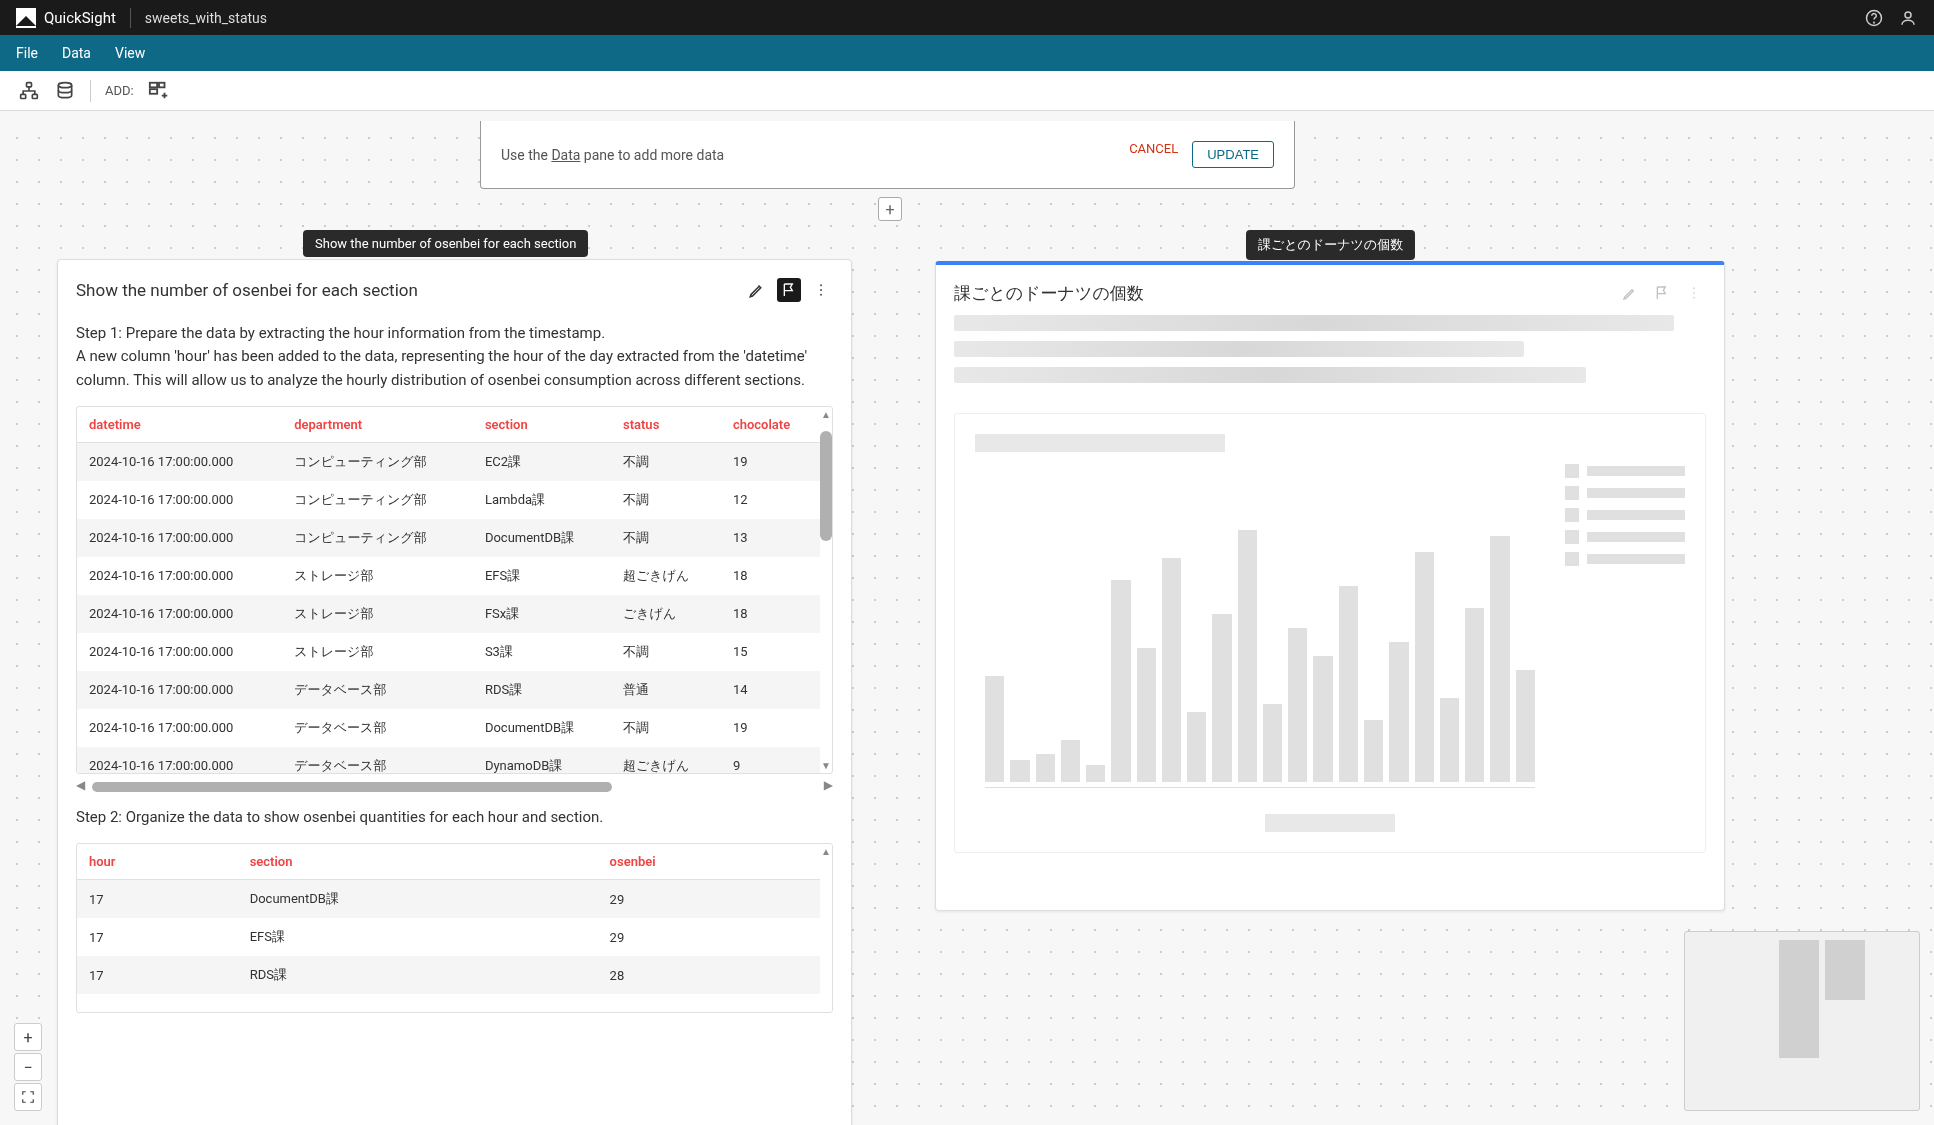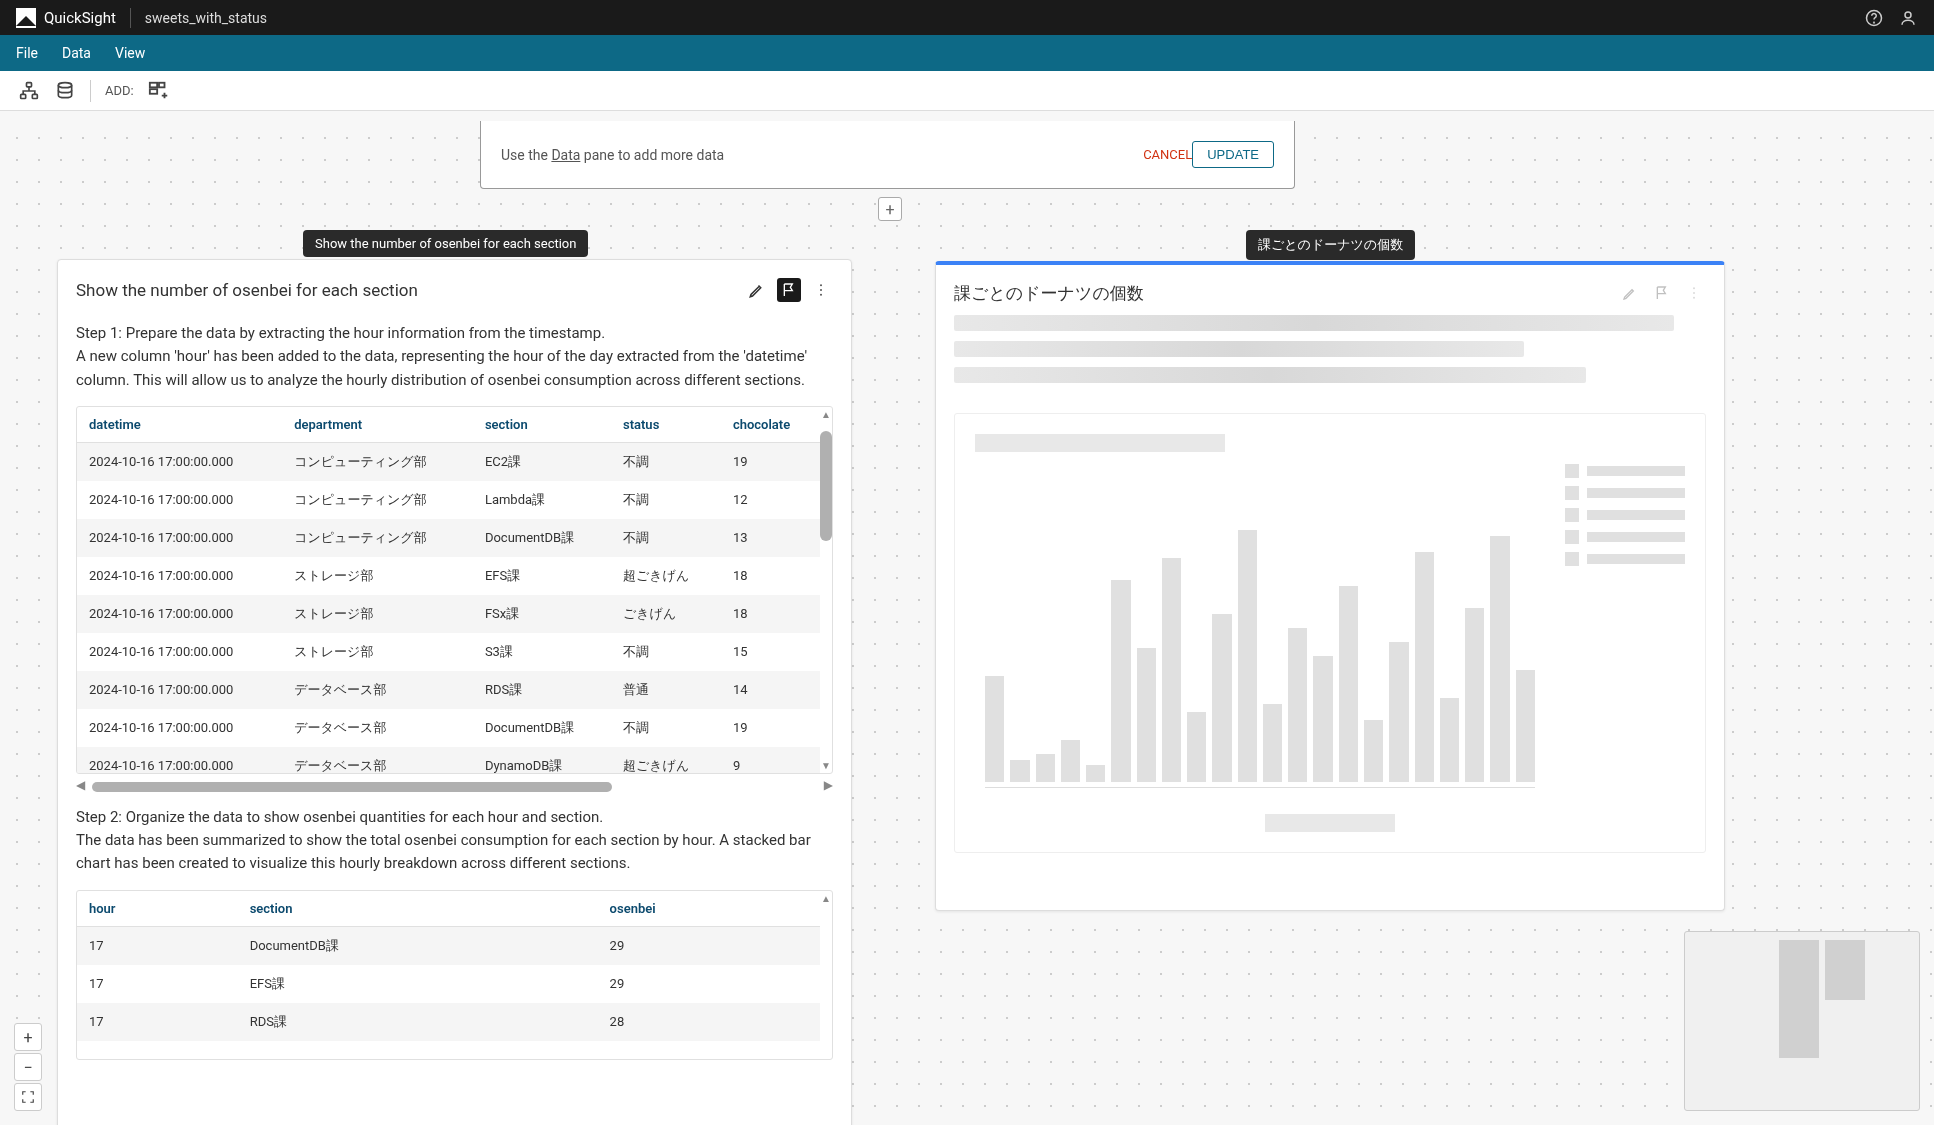--- a/index.html
+++ b/index.html
@@ -27,21 +27,21 @@
 .toolbar-add { font-size: 13px; color: #555; }
 .add-icon { width: 22px; height: 22px; cursor: pointer; color: #444; }
 
 
 .canvas { position: absolute; top: 121px; left: 0; right: 0; bottom: 0; background-image: radial-gradient(circle, #ccc 1px, transparent 1px); background-size: 22px 22px; background-position: 6px 6px; }
 
 
 .prompt-box { position: absolute; left: 480px; top: 0; width: 815px; height: 68px; background: #fff; border: 1px solid #999; border-top: none; border-radius: 0 0 4px 4px; display: flex; align-items: center; padding: 0 20px; }
 .prompt-text { font-size: 14px; color: #555; }
 .prompt-text a { color: #555; text-decoration: underline; }
-.prompt-actions { margin-left: auto; display: flex; align-items: center; }
+.prompt-actions { margin-left: auto; display: flex; gap: 14px; }
 .btn-cancel { color: #d13212; font-size: 13px; cursor: pointer; }
 .btn-update { border: 1px solid #0d6986; color: #0d6986; background: #fff; padding: 5px 14px; border-radius: 3px; font-size: 13px; cursor: pointer; }
 .plus-handle { position: absolute; left: 878px; top: 76px; width: 24px; height: 24px; border: 1px solid #aaa; background: #fff; border-radius: 3px; display: flex; align-items: center; justify-content: center; font-size: 16px; color: #666; cursor: pointer; }
 
 
 .tooltip-left { position: absolute; left: 303px; top: 109px; background: #2a2a2a; color: #fff; padding: 6px 12px; border-radius: 4px; font-size: 13px; }
 .tooltip-right { position: absolute; left: 1246px; top: 109px; background: #2a2a2a; color: #fff; padding: 6px 12px; border-radius: 4px; font-size: 13px; }
 
 
 .panel { position: absolute; background: #fff; border: 1px solid #ddd; border-radius: 4px; box-shadow: 0 1px 3px rgba(0,0,0,0.08); }
@@ -56,21 +56,21 @@
 
 .step-text { font-size: 15px; color: #333; line-height: 1.55; padding: 10px 18px 6px 18px; }
 
 
 .data-table { margin: 8px 18px 0 18px; border: 1px solid #e0e0e0; border-radius: 3px; position: relative; }
 .dt-thumb-v { position: absolute; right: 0; top: 24px; width: 12px; height: 110px; background: #b0b0b0; border-radius: 6px; }
 .dt-arrow-up { position: absolute; right: 1px; top: 2px; font-size: 10px; color: #888; }
 .dt-arrow-down { position: absolute; right: 1px; bottom: 2px; font-size: 10px; color: #888; }
 
 table { width: calc(100% - 12px); border-collapse: collapse; font-size: 13px; }
-th { text-align: left; padding: 10px 12px; font-weight: 600; color: #0c4a6e; border-bottom: 1px solid #e0e0e0; }
+th { text-align: left; padding: 10px 12px; font-weight: 600; color: #ef4444; border-bottom: 1px solid #e0e0e0; }
 td { padding: 10px 12px; color: #333; }
 tbody tr:nth-child(odd) { background: #f5f5f5; }
 
 .h-scroll { margin: 4px 18px 0 18px; position: relative; height: 18px; }
 .h-arrow-l { position: absolute; left: 0; top: 0; font-size: 12px; color: #888; }
 .h-arrow-r { position: absolute; right: 0; top: 0; font-size: 12px; color: #888; }
 .h-track { position: absolute; left: 16px; right: 16px; top: 4px; height: 10px; }
 .h-thumb { position: absolute; left: 0; top: 0; width: 520px; height: 10px; background: #b0b0b0; border-radius: 5px; }
 
 
@@ -288,21 +288,20 @@
     <div class="h-scroll">
       <span class="h-arrow-l">◀</span>
       <div class="h-track">
           <div class="h-thumb"></div>
         </div>
       <span class="h-arrow-r">▶</span>
     </div>
 
     <div class="step-text">
       <div>Step 2: Organize the data to show osenbei quantities for each hour and section.</div>
-      <div>The data has been summarized to show the total osenbei consumption for each section by hour. A stacked bar chart has been created to visualize this hourly breakdown across different sections.</div>
     </div>
 
     <div class="data-table" style="height:170px; overflow:hidden;">
       <div class="dt-arrow-up">▲</div>
       <table>
         <thead>
             <tr id="t2-head">
               <th>hour</th>
               <th>section</th>
               <th>osenbei</th>

